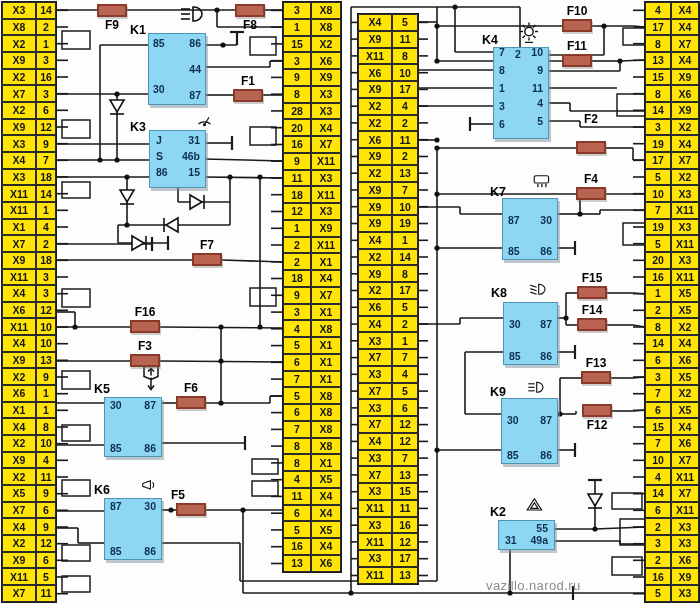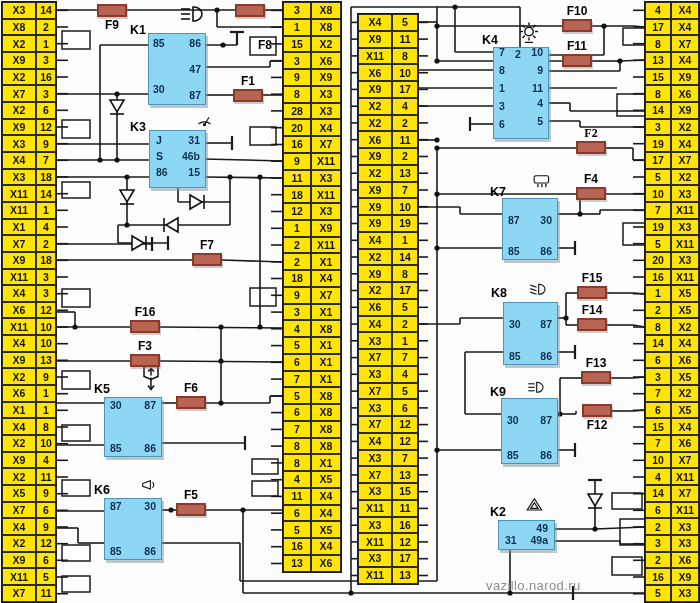--- a/index.html
+++ b/index.html
@@ -1084,21 +1084,21 @@
         <div class="cell" style="width: 28px; height: 16.667px;">X9</div>
       </div>
       <div class="crow" style="height: 16.667px;">
         <div class="cell" style="width: 26px; height: 16.667px;">5</div>
         <div class="cell" style="width: 28px; height: 16.667px;">X3</div>
       </div>
     </div>
     <div class="relay" style="left: 148px; top: 33px; width: 56px; height: 70px;">
       <div class="rpin" style="left: 4px; top: 4px;">85</div>
       <div class="rpin" style="right: 4px; top: 4px;">86</div>
-      <div class="rpin" style="right: 4px; top: 30px;">47</div>
+      <div class="rpin" style="right: 4px; top: 30px;">44</div>
       <div class="rpin" style="left: 4px; top: 50px;">30</div>
       <div class="rpin" style="right: 4px; top: 56px;">87</div>
     </div>
     <div class="klabel" style="left: 130px; top: 23px;">K1</div>
     <svg class="icon" width="26" height="20" viewBox="0 0 24 20" style="left: 179px; top: 5px;">
       <use href="#ic-high-beam"></use>
     </svg>
     <div class="relay" style="left: 149px; top: 130px; width: 55px; height: 56px;">
       <div class="rpin" style="left: 6px; top: 4px;">J</div>
       <div class="rpin" style="right: 5px; top: 4px; text-align: right;">31</div>
@@ -1172,50 +1172,50 @@
       <div class="rpin" style="left: 5px; top: 16px;">30</div>
       <div class="rpin" style="right: 5px; top: 16px; text-align: right;">87</div>
       <div class="rpin" style="left: 5px; bottom: 2px;">85</div>
       <div class="rpin" style="right: 5px; bottom: 2px; text-align: right;">86</div>
     </div>
     <div class="klabel" style="left: 490px; top: 385px;">K9</div>
     <svg class="icon" width="26" height="14" viewBox="0 0 24 20" style="left: 523px; top: 381px;">
       <use href="#ic-high-beam"></use>
     </svg>
     <div class="relay" style="left: 498px; top: 520px; width: 55px; height: 28px;">
-      <div class="rpin" style="right: 6px; top: 2px; text-align: right;">49</div>
+      <div class="rpin" style="right: 6px; top: 2px; text-align: right;">55</div>
       <div class="rpin" style="left: 6px; top: 14px;">31</div>
       <div class="rpin" style="right: 6px; top: 14px; text-align: right;">49a</div>
     </div>
     <div class="klabel" style="left: 490px; top: 505px;">K2</div>
     <svg class="icon" width="20" height="16" viewBox="0 0 24 20" style="left: 526px; top: 498px;">
       <use href="#ic-hazard"></use>
     </svg>
     <div class="fuse" style="left: 97px; top: 4px;"></div>
     <div class="flabel" style="left: 95px; top: 18px;">F9</div>
     <div class="fuse" style="left: 235px; top: 4px;"></div>
-    <div class="flabel" style="left: 248px; top: 18px; margin-top: 20px;">F8</div>
+    <div class="flabel" style="left: 233px; top: 18px;">F8</div>
     <div class="fuse" style="left: 233px; top: 89px;"></div>
     <div class="flabel" style="left: 231px; top: 74px;">F1</div>
     <div class="fuse" style="left: 192px; top: 253px;"></div>
     <div class="flabel" style="left: 190px; top: 238px;">F7</div>
     <div class="fuse" style="left: 130px; top: 320px;"></div>
     <div class="flabel" style="left: 128px; top: 305px;">F16</div>
     <div class="fuse" style="left: 130px; top: 354px;"></div>
     <div class="flabel" style="left: 128px; top: 339px;">F3</div>
     <div class="fuse" style="left: 176px; top: 396px;"></div>
     <div class="flabel" style="left: 174px; top: 381px;">F6</div>
     <div class="fuse" style="left: 176px; top: 503px;"></div>
-    <div class="flabel" style="left: 174px; top: 488px;">F5</div>
+    <div class="flabel" style="left: 161px; top: 488px;">F5</div>
     <div class="fuse" style="left: 562px; top: 19px;"></div>
     <div class="flabel" style="left: 560px; top: 4px;">F10</div>
     <div class="fuse" style="left: 562px; top: 54px;"></div>
     <div class="flabel" style="left: 560px; top: 39px;">F11</div>
     <div class="fuse" style="left: 576px; top: 141px;"></div>
-    <div class="flabel" style="left: 574px; top: 126px; font-family: Liberation Serif, serif;">F2</div>
+    <div class="flabel" style="left: 574px; top: 112px;">F2</div>
     <div class="fuse" style="left: 576px; top: 187px;"></div>
     <div class="flabel" style="left: 574px; top: 172px;">F4</div>
     <div class="fuse" style="left: 577px; top: 286px;"></div>
     <div class="flabel" style="left: 575px; top: 271px;">F15</div>
     <div class="fuse" style="left: 577px; top: 318px;"></div>
     <div class="flabel" style="left: 575px; top: 303px;">F14</div>
     <div class="fuse" style="left: 581px; top: 371px;"></div>
     <div class="flabel" style="left: 579px; top: 356px;">F13</div>
     <div class="fuse" style="left: 582px; top: 404px;"></div>
     <div class="flabel" style="left: 580px; top: 418px;">F12</div>

